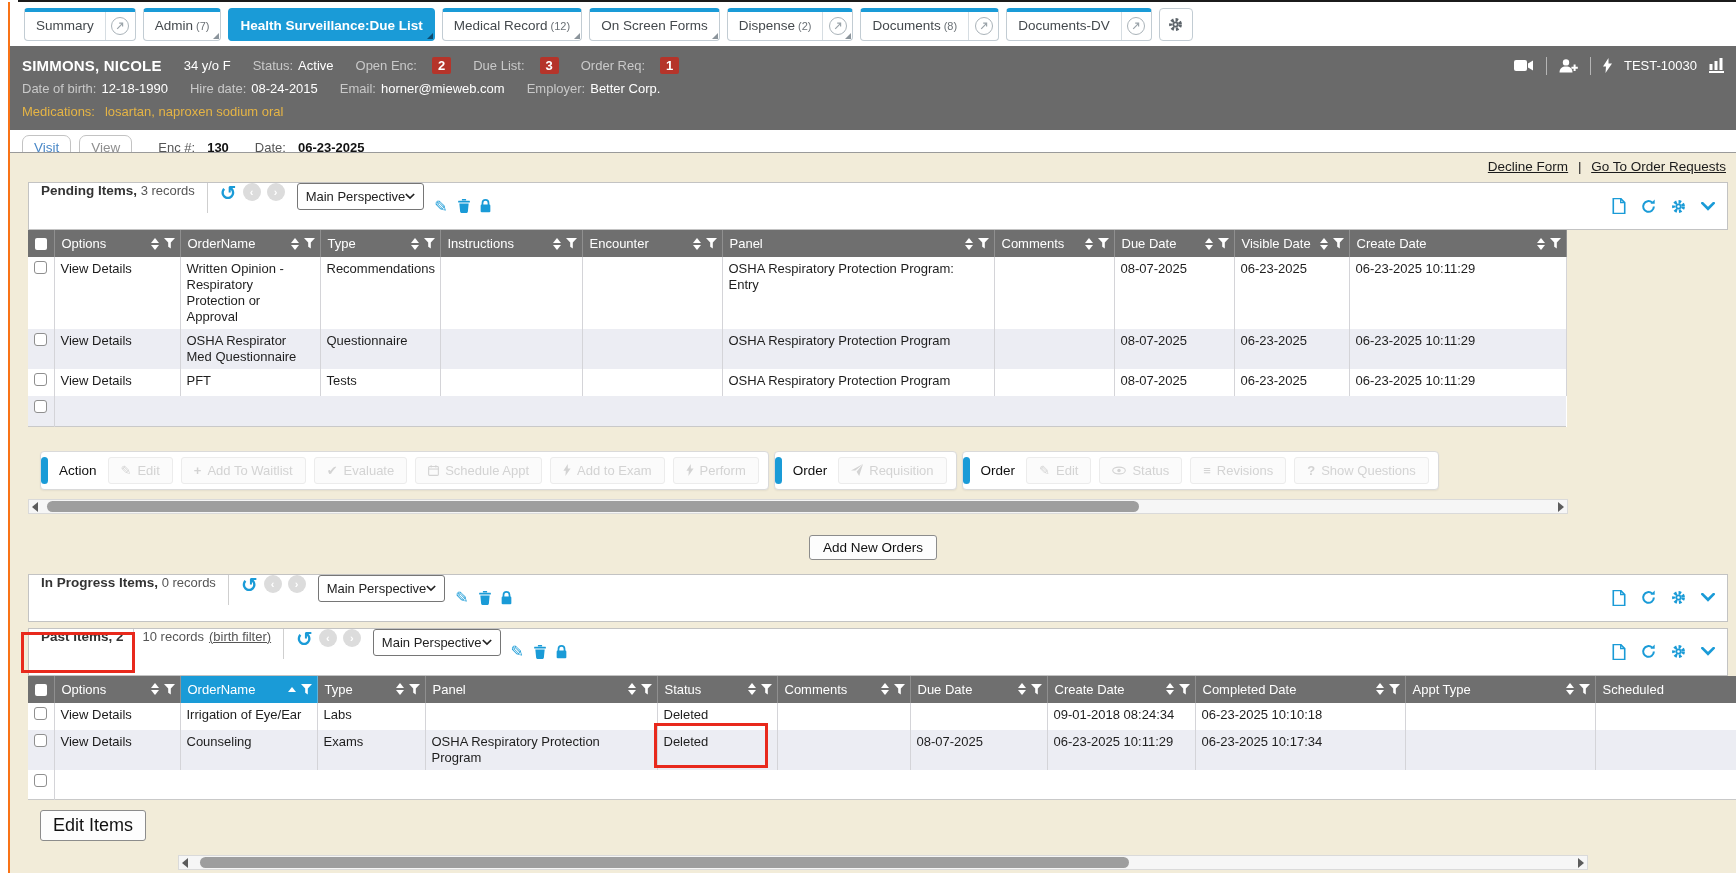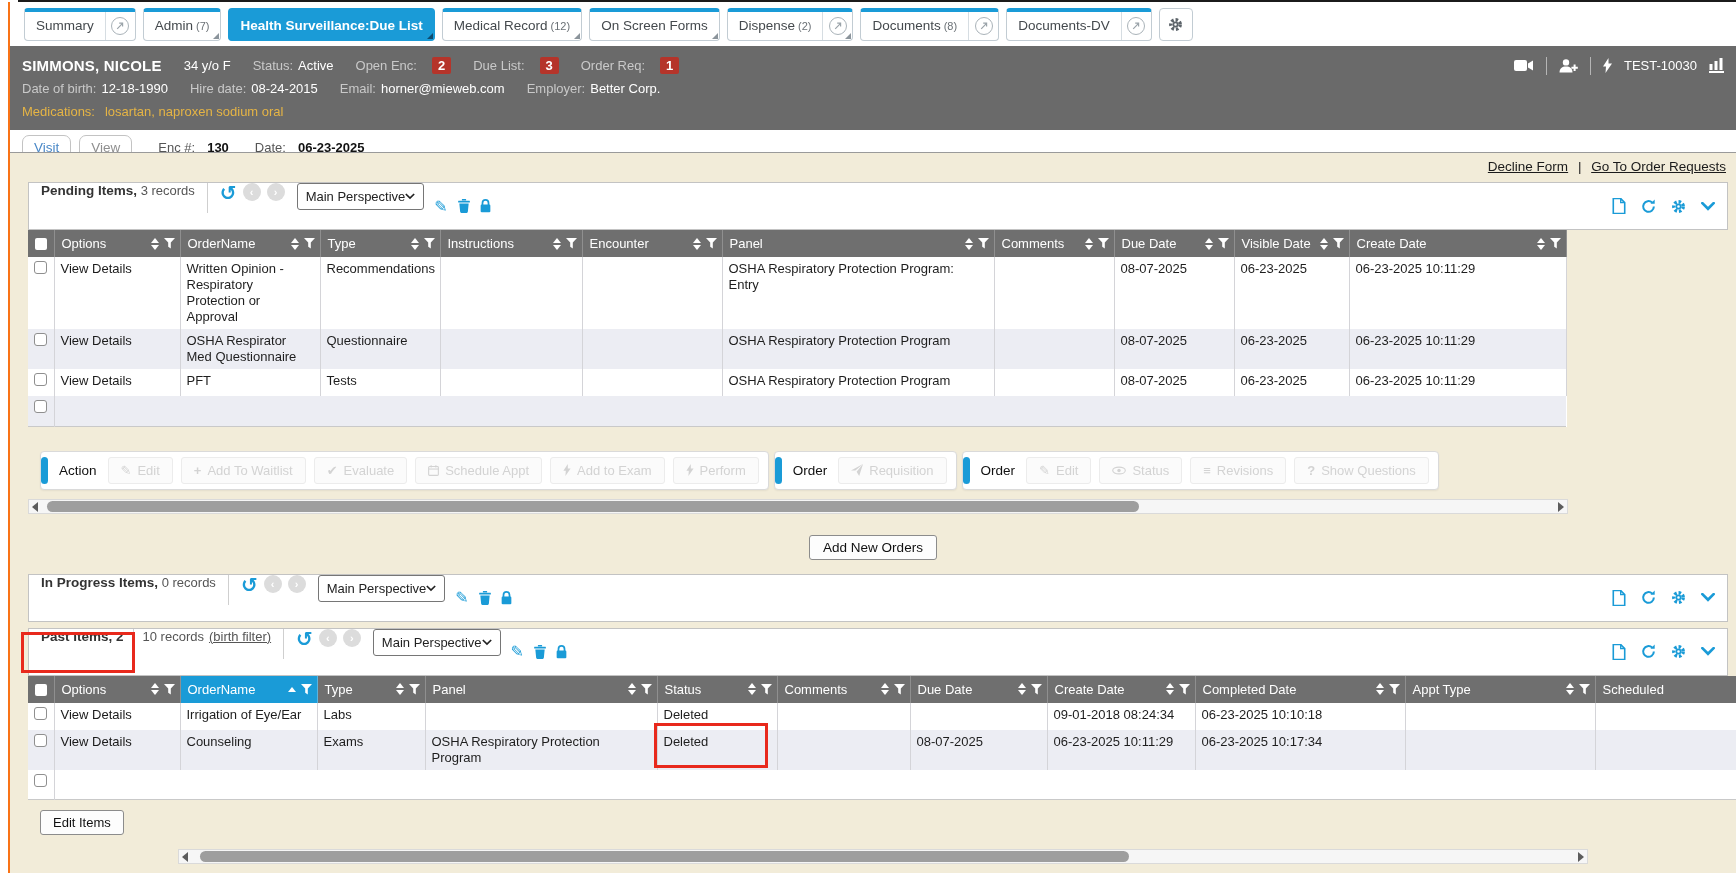--- a/index.html
+++ b/index.html
@@ -111,21 +111,21 @@
   
   .hscroll{height:15px;background:#f6f6f6;border:1px solid #dadada;position:relative;margin-left:18px}
   .hthumb{position:absolute;top:1px;height:11px;background:#9e9e9e;border-radius:6px}
   .harrow{position:absolute;top:2px;width:0;height:0;border-top:5px solid transparent;border-bottom:5px solid transparent}
   .harrow.left{left:3px;border-right:6px solid #5c5c5c}
   .harrow.right{right:3px;border-left:6px solid #5c5c5c}
 
   .addnew{display:block;margin:21px auto 0;background:#fdfdfd;border:1px solid #8c8c8c;border-radius:3px;
        padding:4px 13px;font-size:13.5px;color:#111;cursor:pointer;font-family:inherit}
   .editbtn{margin:10px 0 0 30px;background:#fdfdfd;border:1px solid #8c8c8c;border-radius:3px;
-       padding:4px 12px;font-size:13px;color:#111;cursor:pointer;font-family:inherit}
+       padding:4px 12px;font-size:18px;color:#111;cursor:pointer;font-family:inherit}
 
   .past-wrap{position:relative;width:1710px;overflow:hidden;margin-left:0}
   .anno{position:absolute;border:3px solid var(--anno);z-index:6;pointer-events:none}
   .anno-title{left:-8px;top:3px;width:114px;height:41px}
   .anno-del{left:626px;top:47px;width:114px;height:45px}
   .mt8{margin-top:8px}
 </style>
 </head>
 <body>
 

